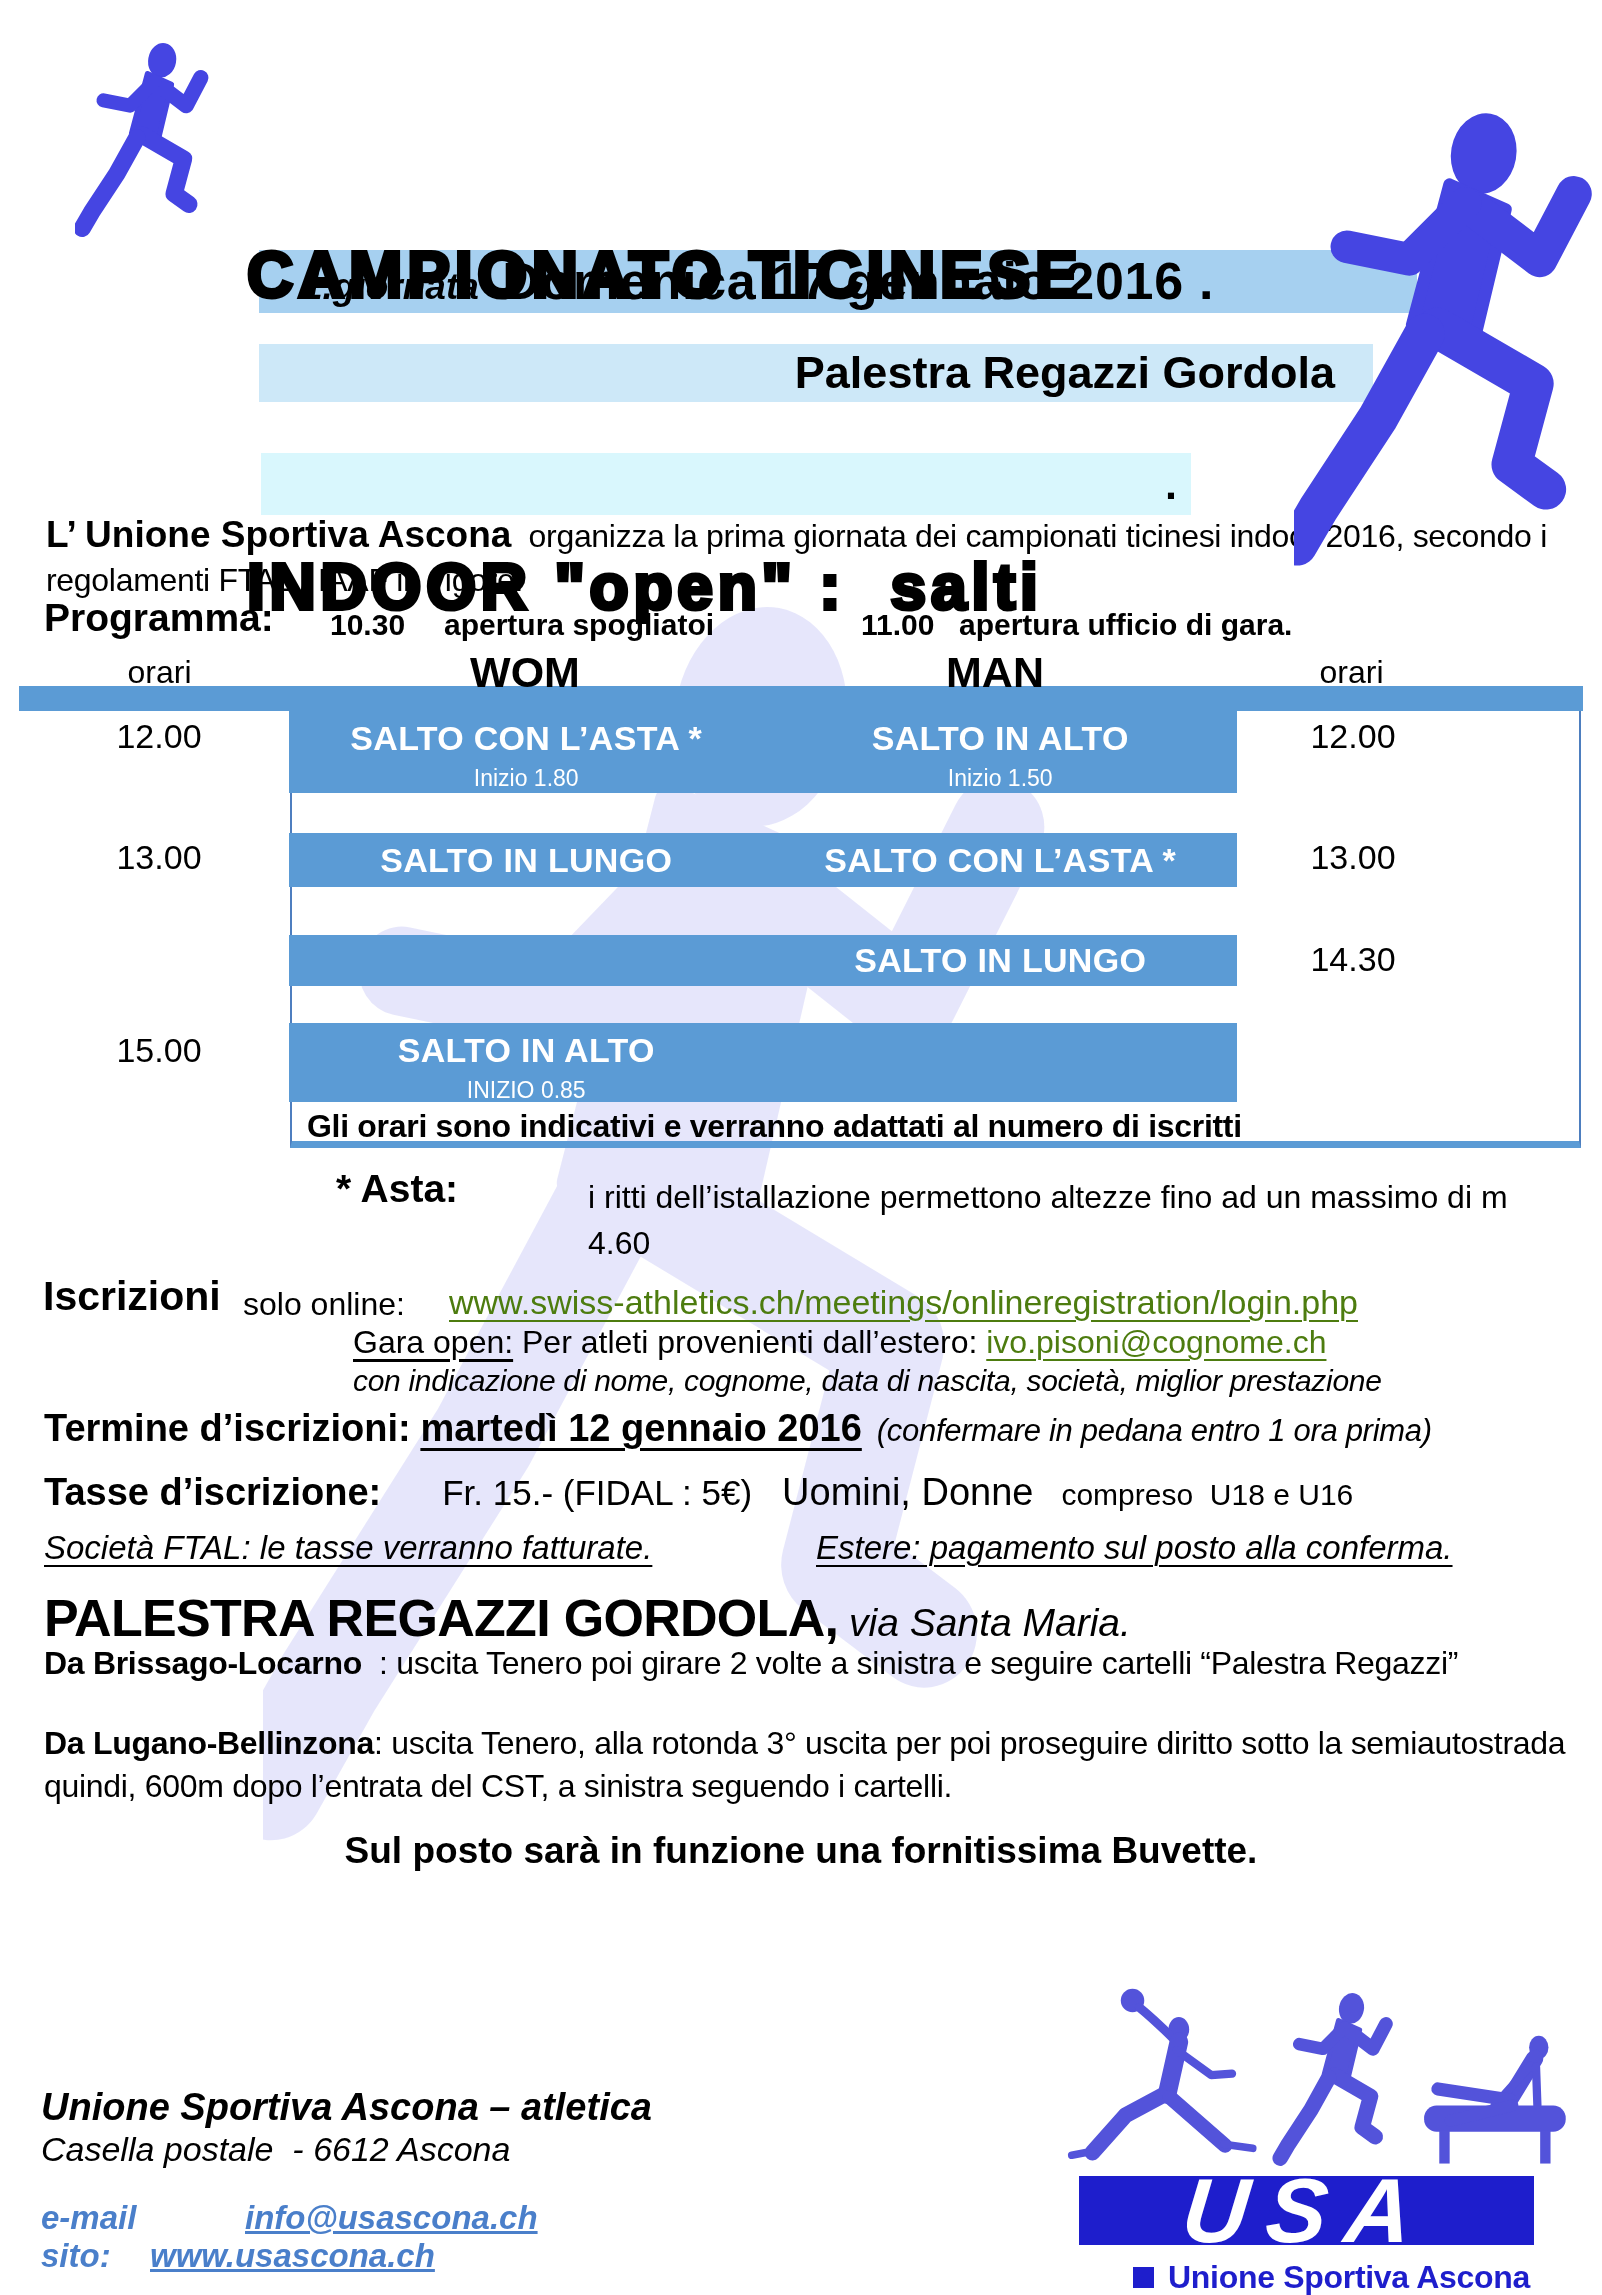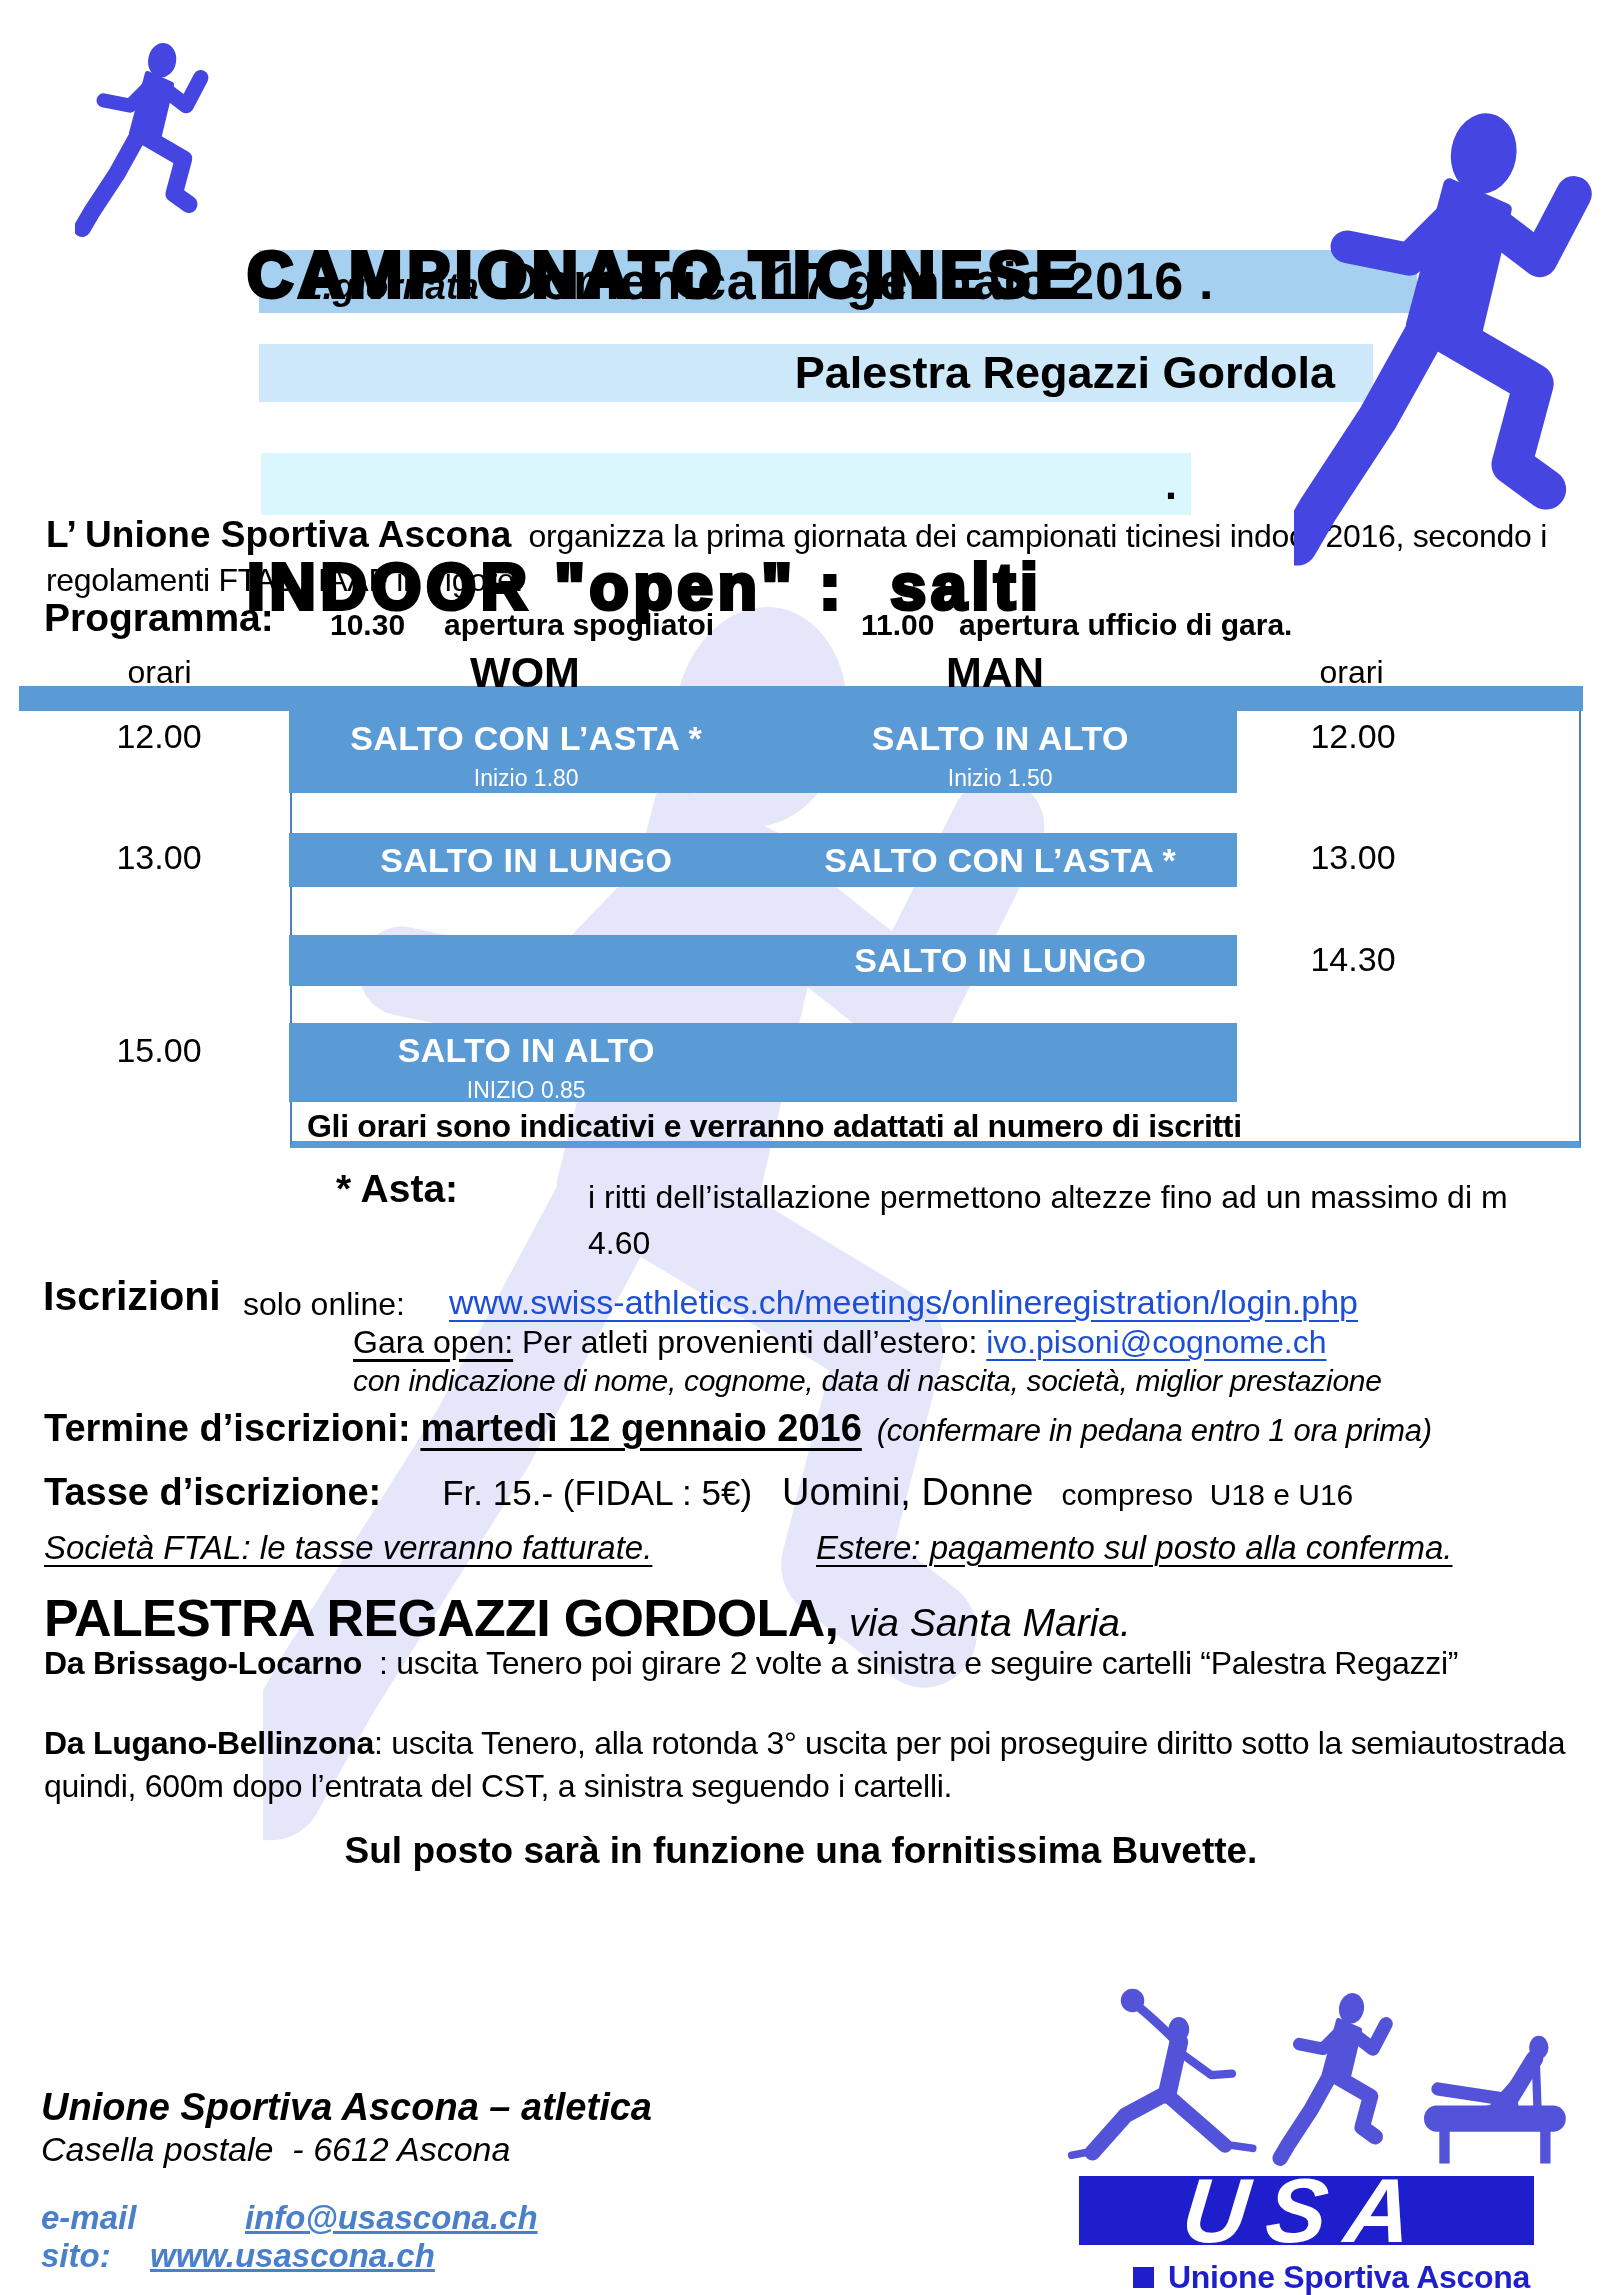--- a/index.html
+++ b/index.html
@@ -63,21 +63,21 @@
   .time{ z-index:2; width:118px; text-align:center; font-size:34px; }
   .tl1{ left:100px; top:717px; } .tl2{ left:100px; top:838px; } .tl4{ left:100px; top:1031px; }
   .tr1{ left:1294px; top:717px; } .tr2{ left:1294px; top:838px; } .tr3{ left:1294px; top:940px; }
 
   
   .asta-label{ left:336px; top:1167px; font-size:39px; font-weight:bold; z-index:2; white-space:pre-wrap;}
   .asta-text{ left:588px; top:1174px; width:947px; font-size:32px; line-height:46px; z-index:2;}
   .iscr-label{ left:43px; top:1273px; font-size:41px; font-weight:bold; z-index:2;}
   .iscr-mode{ left:243px; top:1286px; font-size:32px; z-index:2;}
   .iscr-link{ left:449px; top:1283px; font-size:34px; z-index:2;}
-  .lnk{ color:#1d4ed8; text-decoration:underline; text-decoration-thickness:2.1px; text-underline-offset:5.5px; }
+  .lnk{ color:#4d7c0f; text-decoration:underline; text-decoration-thickness:2.1px; text-underline-offset:5.5px; }
   .gara{ left:353px; top:1324px; width:1217px; font-size:32px; z-index:2;}
   .gara .glab{ font-weight:normal; text-decoration:underline; text-decoration-thickness:2.8px; text-underline-offset:6.2px;text-align:center;}
   .gara-det{ left:353px; top:1364px; font-size:30px; font-style:italic; z-index:2; letter-spacing:-0.3px;}
   .termine{ left:44px; top:1407px; width:1548px; font-size:38px; white-space:nowrap; z-index:2;}
   .termine .tlab{ font-weight:bold; }
   .termine .tdate{ font-weight:bold; text-decoration:underline; text-decoration-thickness:2.8px; text-underline-offset:7px; margin-left:9.7px;}
   .termine .tnote{ font-size:31px; font-style:italic; margin-left:15px; letter-spacing:-0.3px;}
   .tasse{ left:44px; top:1471px; width:1548px; font-size:38px; white-space:nowrap; z-index:2;}
   .tasse .fee{ font-size:35px; margin-left:61px; }
   .tasse .cats{ font-size:38px; margin-left:30px; }

